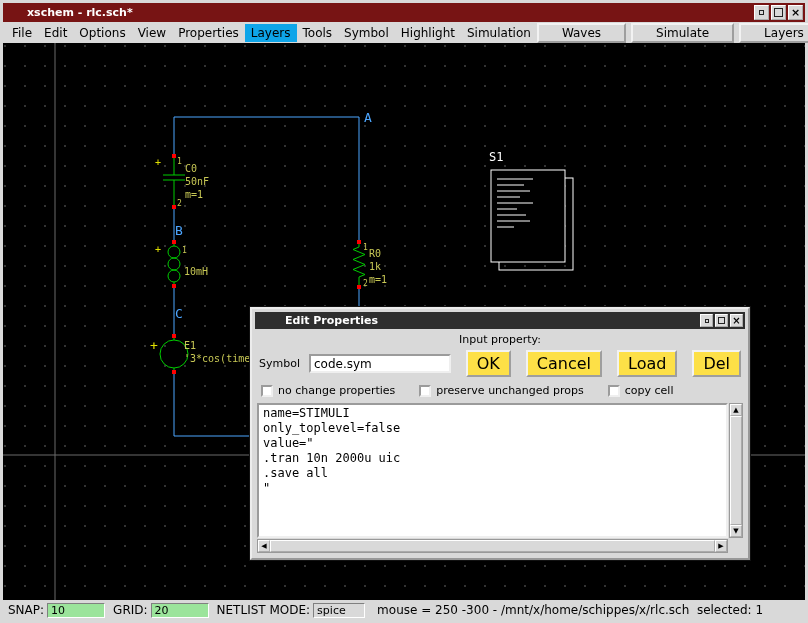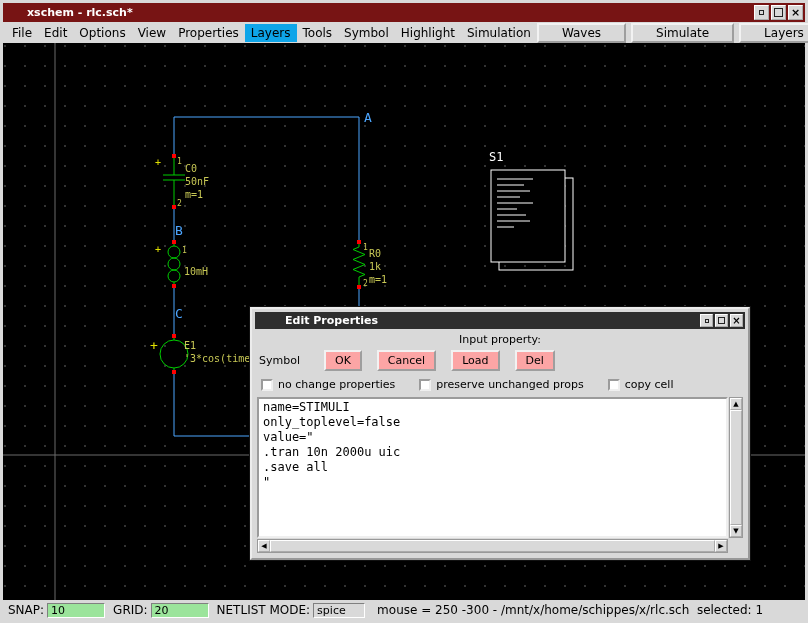--- a/index.html
+++ b/index.html
@@ -42,22 +42,22 @@
   .dbtn { width: 13px; height: 13px; background: #d9d9d9; border: 1px outset #fff;
           display: flex; align-items: center; justify-content: center; color: #000; }
   .dbtn .g-min { width: 4px; height: 4px; }
   .dbtn .g-max { width: 7px; height: 7px; }
   .dbtn .g-close { font-size: 10px; }
   .dlg-prompt { text-align: center; font-size: 11px; padding: 4px 0 2px; flex: none; }
   .dlg-row { display: flex; align-items: center; padding: 2px 4px; font-size: 11px; flex: none; }
   .dlg-label { margin-right: 9px; }
   .dlg-input { flex: 1 1 auto; min-width: 0; height: 19px; border: 2px inset #efefef;
                background: #fff; font-family: inherit; font-size: 12px; padding: 0 3px; }
-  .dlg-btn { margin-left: 15px; background: #fca5a5; border: 2px outset #f2f2f2;
-             font-family: inherit; font-size: 11px; padding: 2px 9px; color: #000; }
+  .dlg-btn { margin-left: 15px; background: #fde047; border: 2px outset #f2f2f2;
+             font-family: inherit; font-size: 16px; padding: 2px 9px; color: #000; }
   .dlg-checks { display: flex; align-items: flex-start; padding: 5px 4px 4px 6px; font-size: 11px; flex: none; }
   .chk { display: flex; align-items: center; margin-right: 24px; }
   .chk .box { width: 12px; height: 12px; background: #fff; border: 2px inset #efefef; margin-right: 5px; }
   .dlg-textwrap { flex: 1; display: flex; flex-direction: column; padding: 2px; min-height: 0; }
   .dlg-textrow { flex: 1; display: flex; min-height: 0; }
   .dlg-textarea { flex: 1; background: #fff; border: 2px inset #efefef; color: #000;
                   font-family: "DejaVu Sans Mono", "Liberation Mono", monospace; font-size: 12px;
                   line-height: 15px; white-space: pre; overflow: hidden; padding: 1px 4px; }
   .vscroll { width: 14px; margin-left: 1px; display: flex; flex-direction: column;
              background: #b5b5b5; border: 1px solid #999; flex: none; }
@@ -199,20 +199,21 @@
               <span class="g-max"></span>
             </span>
           <span class="dbtn">
               <span class="g-close">×</span>
             </span>
         </span>
       </div>
       <div class="dlg-prompt">Input property:</div>
       <div class="dlg-row">
         <span class="dlg-label">Symbol</span>
+        <input class="dlg-input" value="code.sym" style="">
         <button class="dlg-btn">OK</button>
         <button class="dlg-btn">Cancel</button>
         <button class="dlg-btn">Load</button>
         <button class="dlg-btn">Del</button>
       </div>
       <div class="dlg-checks">
         <span class="chk">
           <span class="box"></span>
           <span>no change properties</span>
         </span>

